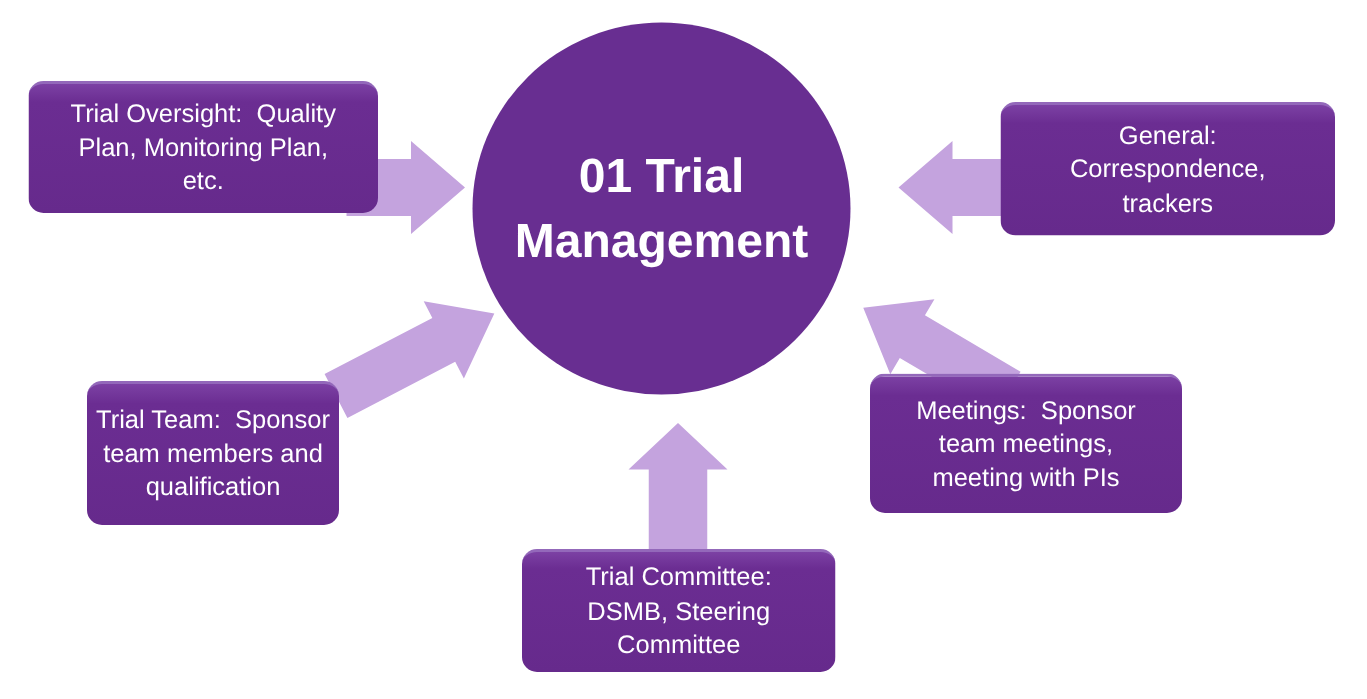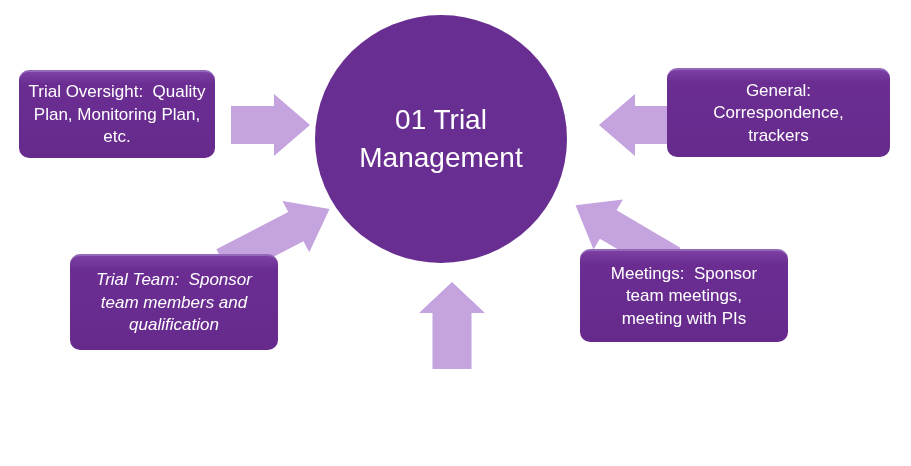--- a/index.html
+++ b/index.html
@@ -39,22 +39,22 @@
     border-radius:50%;
     background:var(--circle-fill);
     display:flex;
     align-items:center;
     justify-content:center;
     text-align:center;
     z-index:2;
   }
   .hub-title{
     color:var(--text);
-    font-size:28px;
-    font-weight:normal;
+    font-size:32px;
+    font-weight:bold;
     line-height:1.35;
     white-space:pre-wrap;
   }
   .node{
     position:absolute;
     background:linear-gradient(180deg, var(--box-fill-top) 0%, var(--box-fill) 14%, #662A8C 100%);
     border-top:2px solid var(--box-edge);
     border-radius:10px;
     box-sizing:border-box;
     display:flex;
@@ -63,23 +63,23 @@
     text-align:center;
     z-index:3;
     padding:4px 3px;
   }
   .node-text{
     color:var(--text);
     font-size:17px;
     line-height:1.32;
     white-space:pre-wrap;
   }
-  .node-oversight { left:19px;  top:70px;  width:196px; height:88px; }
+  .node-oversight { left:19px;  top:54px;  width:233px; height:88px; }
   .node-general   { left:667px; top:68px;  width:223px; height:89px;align-items:center; }
-  .node-team      { left:70px;  top:254px; width:208px; height:96px;font-style:italic; }
+  .node-team      { left:58px;  top:254px; width:168px; height:96px; }
   .node-meetings  { left:580px; top:249px; width:208px; height:93px; }
   .node-committee { left:348px; top:366px; width:209px; height:82px; }
 </style>
 </head>
 <body>
 
 <div class="canvas">
 
   <svg class="arrow-layer" viewBox="0 0 911 466" aria-hidden="true">
 
@@ -126,14 +126,19 @@
 team members and
 qualification</div>
   </div>
 
   <div class="node node-meetings">
     <div class="node-text">Meetings:  Sponsor
 team meetings,
 meeting with PIs</div>
   </div>
 
+  <div class="node node-committee">
+    <div class="node-text">Trial Committee:
+DSMB, Steering
+Committee</div>
+  </div>
 
 </div>
 
 </body></html>

